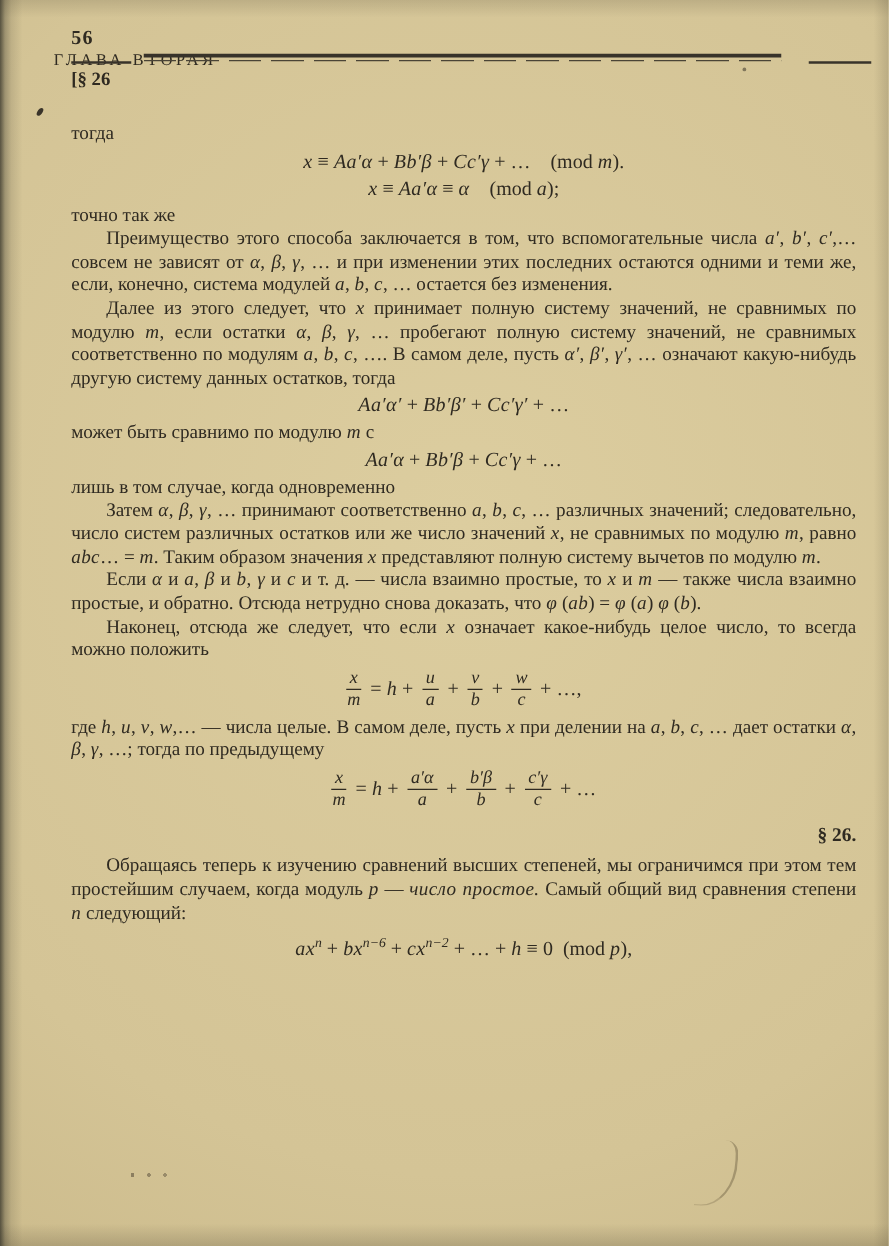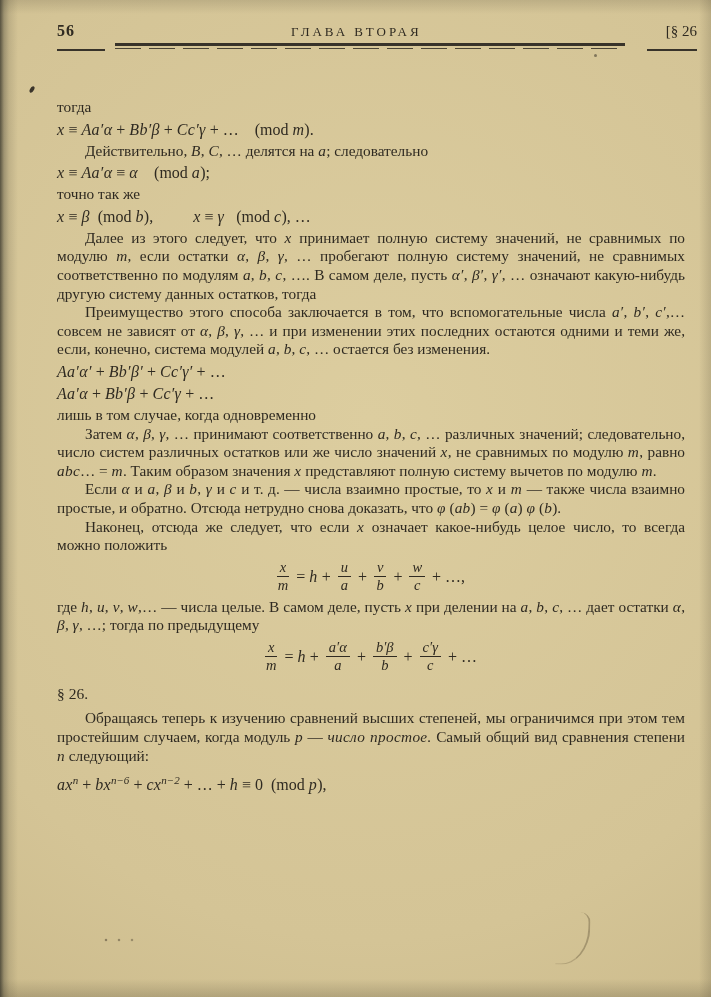--- a/index.html
+++ b/index.html
@@ -8,39 +8,39 @@
     color:#2f2a21;
     font-family:"Liberation Serif","DejaVu Serif",serif;
     background-color:#d5c69a;
     background-image:
       linear-gradient(90deg, rgba(56,54,43,.8) 0px, rgba(56,54,43,.35) 4px, rgba(92,86,66,.18) 9px, rgba(92,86,66,0) 18px),
       linear-gradient(270deg, rgba(92,84,62,.22) 0px, rgba(92,84,62,0) 12px),
       linear-gradient(180deg, rgba(92,84,62,.20) 0px, rgba(92,84,62,0) 14px),
       linear-gradient(0deg, rgba(80,72,52,.25) 0px, rgba(80,72,52,0) 18px),
       radial-gradient(125% 95% at 52% 42%, #dccd9f 0%, #d4c496 55%, #c3b180 100%);
   }
-  .header{position:absolute;top:22px;left:57px;right:14px;display:flex;justify-content:space-between;align-items:baseline;}
+  .header{position:absolute;top:22px;left:57px;right:14px;display:flex;justify-content:center;align-items:baseline;flex-direction:column;}
   .page-number{font-size:16px;font-weight:bold;letter-spacing:1px;}
   .chapter-title{font-size:13px;font-weight:normal;letter-spacing:3px;transform:translateX(-14px);}
-  .section-ref{font-size:15px;}
+  .section-ref{font-size:15px;font-weight:bold;}
   .rule{position:absolute;top:43px;left:57px;right:14px;height:9px;}
   .rule .seg-left{position:absolute;left:0;top:6px;width:48px;height:2px;background:#38332a;}
   .rule .seg-main{position:absolute;left:58px;right:72px;top:0;height:2.5px;background:#38332a;}
   .rule .seg-dash{position:absolute;left:58px;right:72px;top:5px;height:1px;
     background:repeating-linear-gradient(90deg,#4a4436 0 26px, rgba(74,68,54,0) 26px 34px);}
   .rule .seg-right{position:absolute;right:0;top:6px;width:50px;height:2px;background:#38332a;}
   .textcol{position:absolute;top:70px;left:57px;width:628px;font-size:15.3px;line-height:18.6px;text-align:justify;margin-top:28px;}
   .p{margin:0;text-indent:28px;}
   .p.noindent{text-indent:0;}
-  .fm{margin:3px 0;text-align:left;white-space:pre-wrap;font-size:16px;line-height:19px;text-indent:0;}
+  .fm{margin:3px 0;text-align:center;white-space:pre-wrap;font-size:16px;line-height:19px;text-indent:0;}
   .fr{display:flex;justify-content:center;align-items:center;gap:7px;margin:5px 0;font-size:16px;line-height:19px;}
   .frac{display:inline-flex;flex-direction:column;align-items:center;font-style:italic;font-size:14.5px;line-height:15px;}
   .frac .num{border-bottom:1.2px solid #2f2a21;padding:0 3px 1px;}
   .frac .den{padding-top:1px;}
-  .sec-heading{margin:12px 0 6px;text-align:left;font-weight:normal;font-size:15.5px;text-indent:0;}
+  .sec-heading{margin:12px 0 6px;text-align:right;font-weight:bold;font-size:15.5px;text-indent:0;}
   .f-last{margin-top:10px;}
   sup{font-size:11px;font-style:italic;line-height:0;}
   i{letter-spacing:.3px;}
   
   .speck-a{position:absolute;left:30px;top:86px;width:4px;height:7px;background:#3a342a;border-radius:60% 40% 60% 40%;transform:rotate(28deg);}
   .speck-b{position:absolute;left:594px;top:54px;width:3px;height:3px;background:rgba(58,52,42,.55);border-radius:50%;}
   .faint-dots{position:absolute;left:103px;top:938px;width:34px;height:4px;
     background:radial-gradient(circle 1.6px at 3px 2px, rgba(70,60,45,.5) 90%, transparent),
                radial-gradient(circle 1.6px at 16px 2px, rgba(70,60,45,.45) 90%, transparent),
                radial-gradient(circle 1.6px at 29px 2px, rgba(70,60,45,.4) 90%, transparent);}
@@ -63,27 +63,26 @@
     <div class="seg-left"></div>
     <div class="seg-main"></div>
     <div class="seg-dash"></div>
     <div class="seg-right"></div>
   </div>
 
   <div class="textcol">
 
     <p class="p noindent mathify">тогда</p>
     <div class="fm mathify"><i>x</i> ≡ <i>Aa′</i><i>α</i> + <i>Bb′</i><i>β</i> + <i>Cc′</i><i>γ</i> + …    (mod <i>m</i>).</div>
-    <p class="p mathify">Действительно, <i>B</i>, <i>C</i>, … делятся на <i>a</i>; следовательно</p>
     <div class="fm mathify"><i>x</i> ≡ <i>Aa′</i><i>α</i> ≡ <i>α</i>    (mod <i>a</i>);</div>
     <p class="p noindent mathify">точно так же</p>
-    <div class="fm mathify"><i>x</i> ≡ <i>β</i>  (mod <i>b</i>),          <i>x</i> ≡ <i>γ</i>   (mod <i>c</i>), …</div>
+    <p class="p mathify">Преимущество этого способа заключается в том, что вспомогательные числа <i>a′</i>, <i>b′</i>, <i>c′</i>,… совсем не зависят от <i>α</i>, <i>β</i>, <i>γ</i>, … и при изменении этих последних остаются одними и теми же, если, конечно, система модулей <i>a</i>, <i>b</i>, <i>c</i>, … остается без изменения.</p>
     <p class="p mathify">Далее из этого следует, что <i>x</i> принимает полную систему значений, не сравнимых по модулю <i>m</i>, если остатки <i>α</i>, <i>β</i>, <i>γ</i>, … пробегают полную систему значений, не сравнимых соответственно по модулям <i>a</i>, <i>b</i>, <i>c</i>, …. В самом деле, пусть <i>α′</i>, <i>β′</i>, <i>γ′</i>, … означают какую-нибудь другую систему данных остатков, тогда</p>
-    <p class="p mathify">Преимущество этого способа заключается в том, что вспомогательные числа <i>a′</i>, <i>b′</i>, <i>c′</i>,… совсем не зависят от <i>α</i>, <i>β</i>, <i>γ</i>, … и при изменении этих последних остаются одними и теми же, если, конечно, система модулей <i>a</i>, <i>b</i>, <i>c</i>, … остается без изменения.</p>
     <div class="fm mathify"><i>Aa′</i><i>α′</i> + <i>Bb′</i><i>β′</i> + <i>Cc′</i><i>γ′</i> + …</div>
+    <p class="p noindent mathify">может быть сравнимо по модулю <i>m</i> с</p>
     <div class="fm mathify"><i>Aa′</i><i>α</i> + <i>Bb′</i><i>β</i> + <i>Cc′</i><i>γ</i> + …</div>
     <p class="p noindent mathify">лишь в том случае, когда одновременно</p>
     <p class="p mathify">Затем <i>α</i>, <i>β</i>, <i>γ</i>, … принимают соответственно <i>a</i>, <i>b</i>, <i>c</i>, … различных значений; следовательно, число систем различных остатков или же число значений <i>x</i>, не сравнимых по модулю <i>m</i>, равно <i>abc</i>… = <i>m</i>. Таким образом значения <i>x</i> представляют полную систему вычетов по модулю <i>m</i>.</p>
     <p class="p mathify">Если <i>α</i> и <i>a</i>, <i>β</i> и <i>b</i>, <i>γ</i> и <i>c</i> и т. д. — числа взаимно простые, то <i>x</i> и <i>m</i> — также числа взаимно простые, и обратно. Отсюда нетрудно снова доказать, что <i>φ</i> (<i>ab</i>) = <i>φ</i> (<i>a</i>) <i>φ</i> (<i>b</i>).</p>
     <p class="p mathify">Наконец, отсюда же следует, что если <i>x</i> означает какое-нибудь целое число, то всегда можно положить</p>
 
     <div class="fr">
       <span class="frac">
           <span class="num">x</span>
           <span class="den">m</span>

